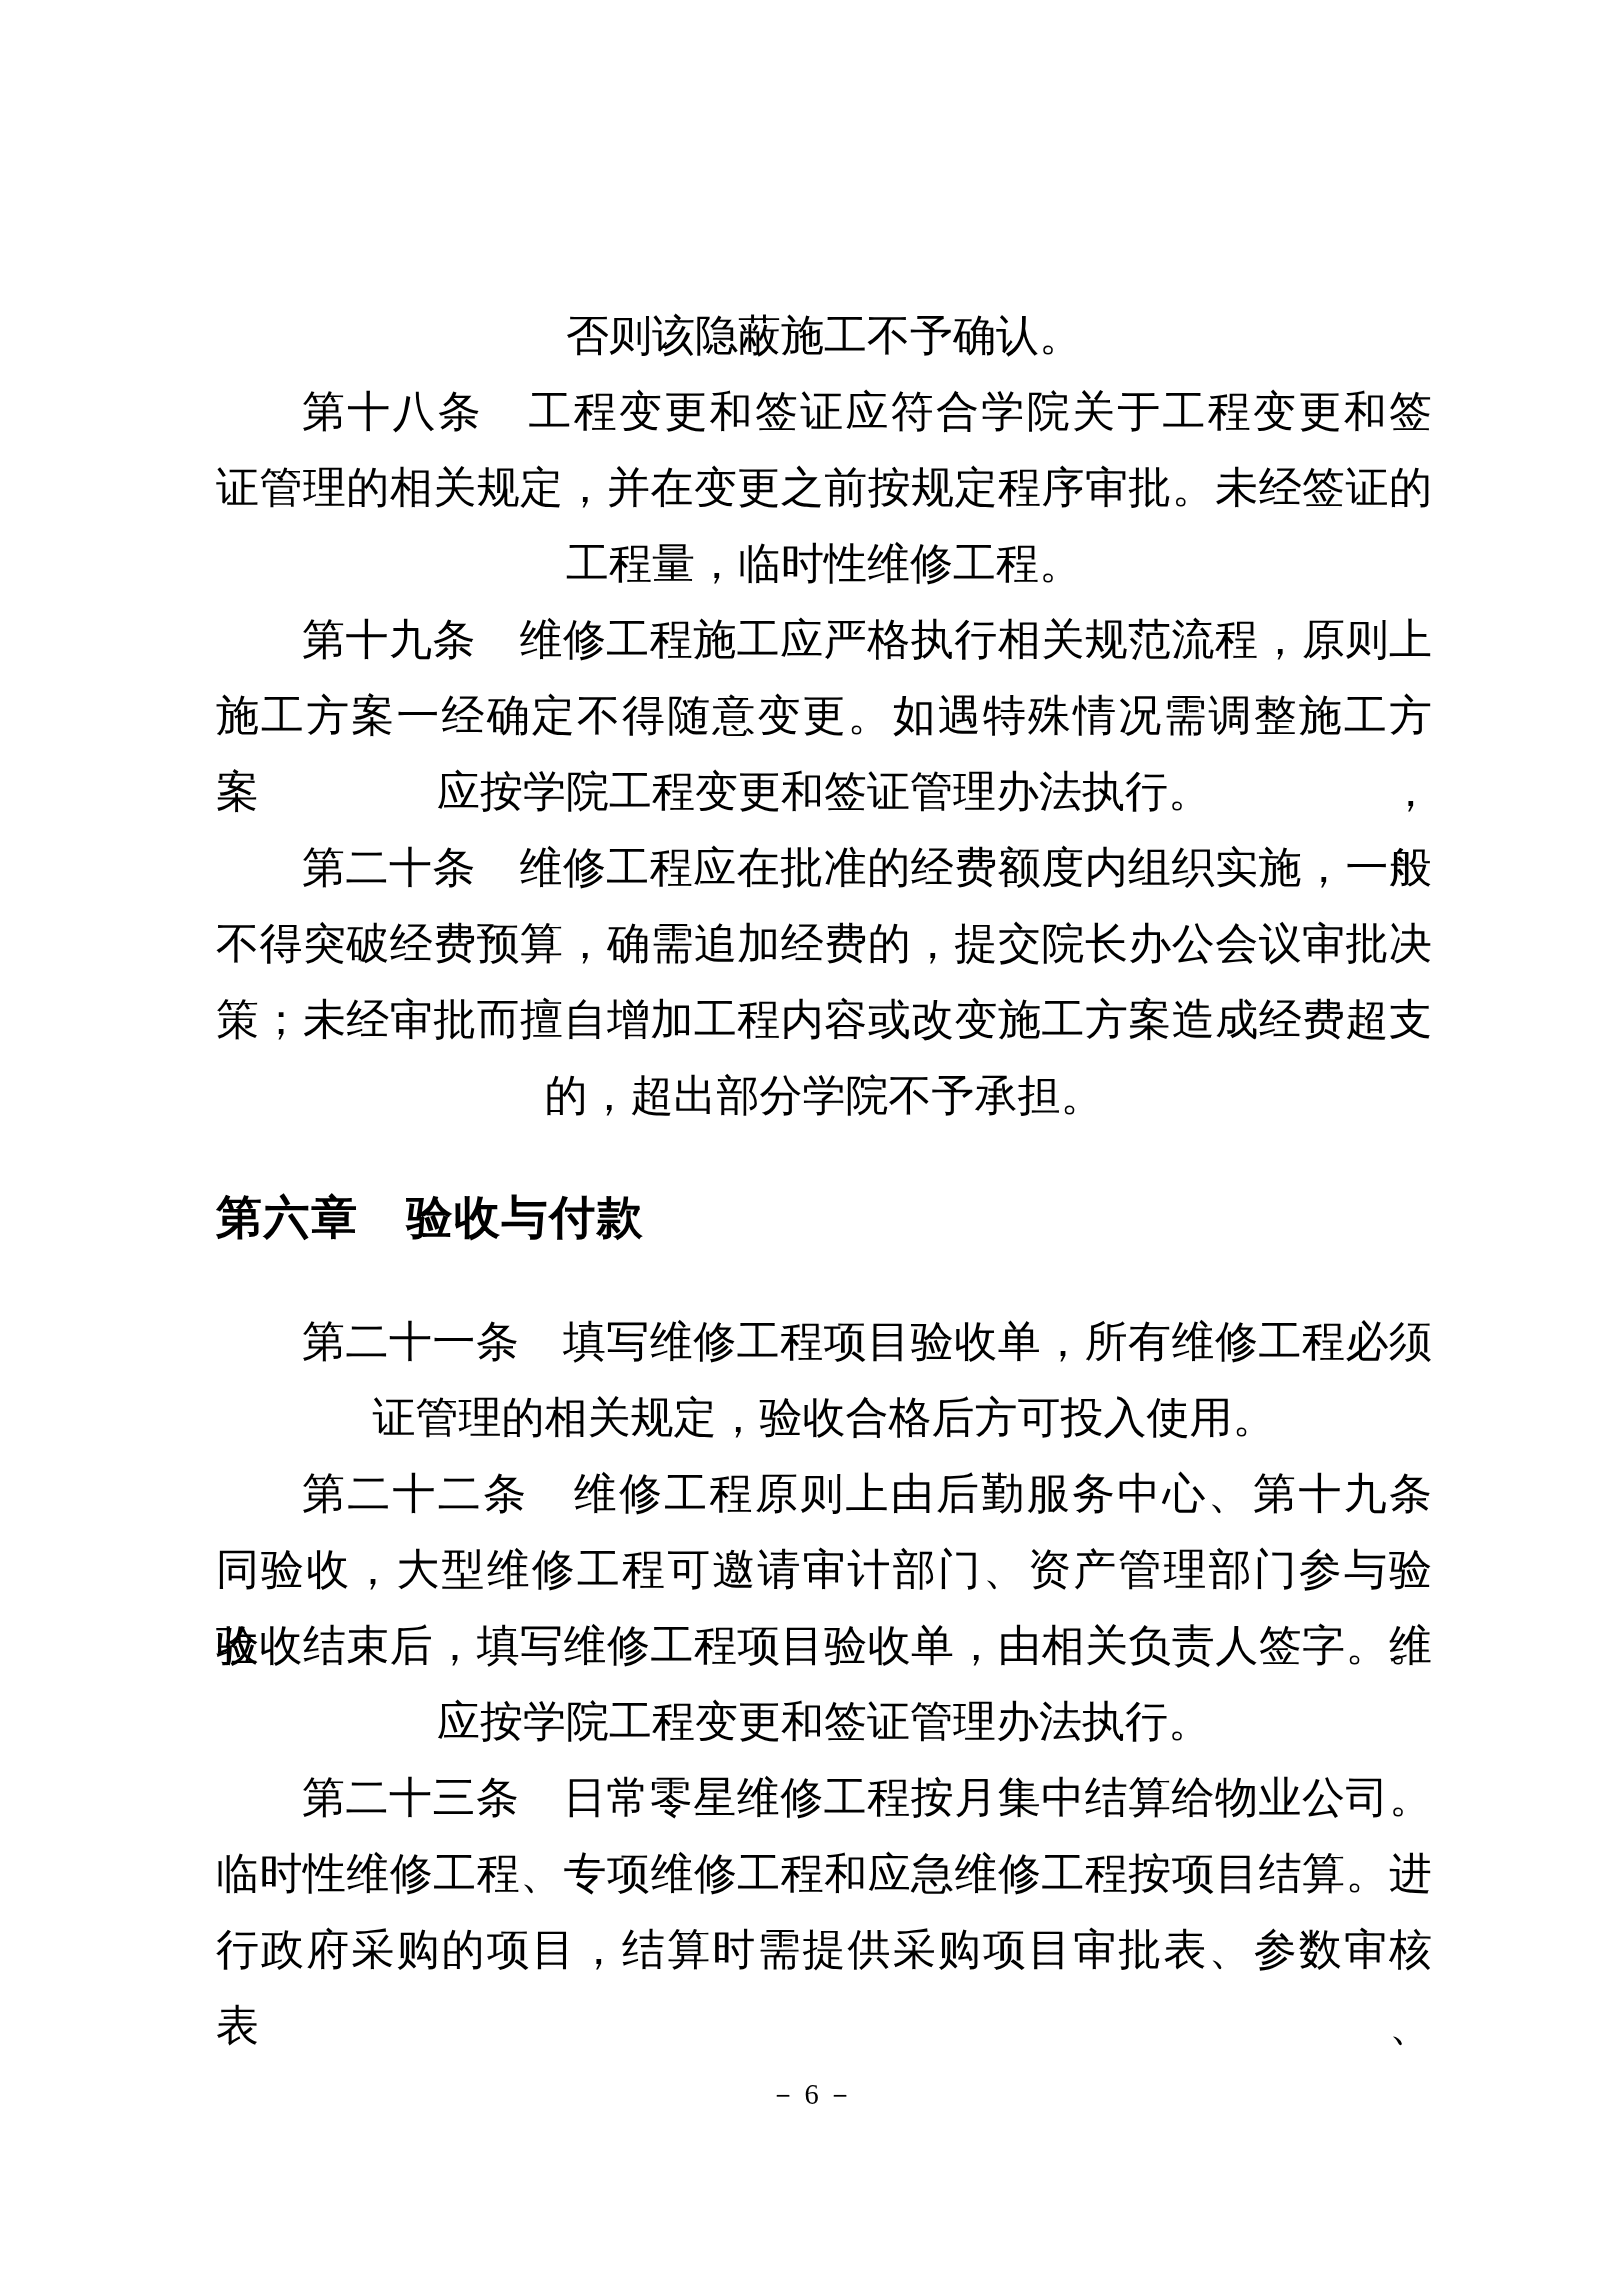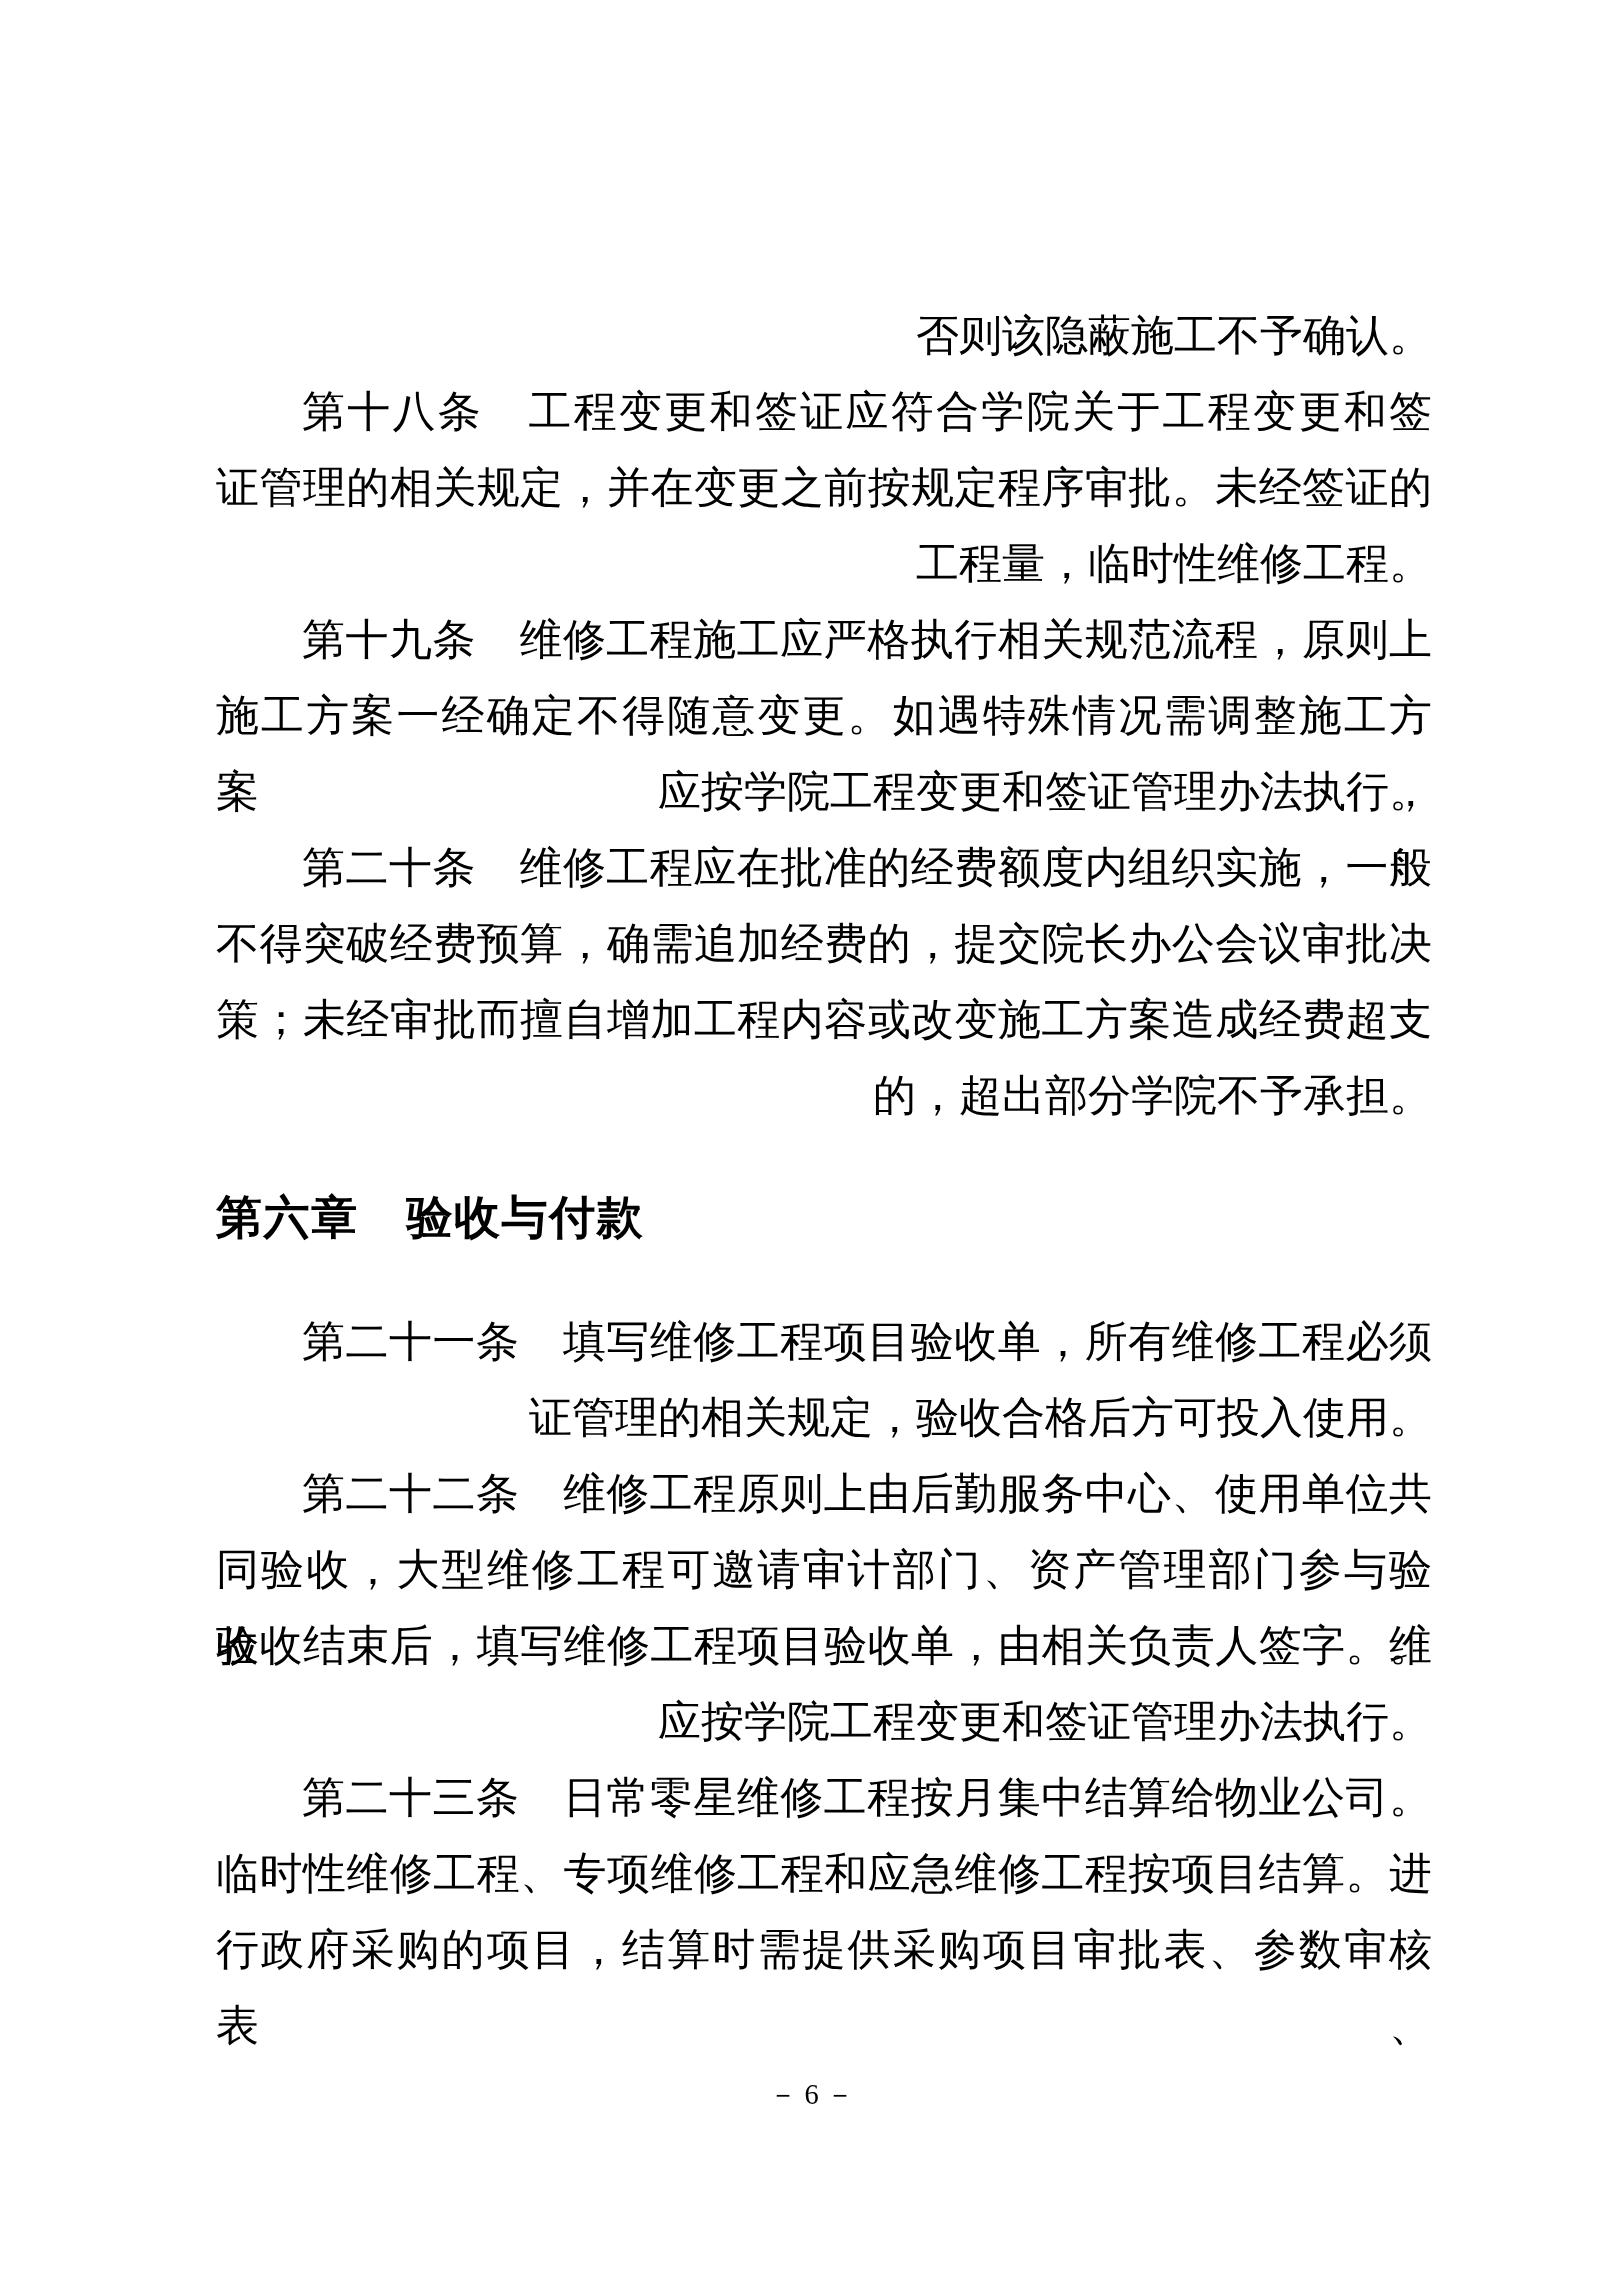--- a/index.html
+++ b/index.html
@@ -19,21 +19,21 @@
     position: absolute;
     left: 216px;
     top: 298px;
     width: 1216px;
   }
   .line {
     font-size: 43px;
     height: 76px;
     line-height: 76px;
     letter-spacing: 0;
-    text-align: right;
+    text-align: center;
     white-space: pre-wrap;
   }
   .line.just {
     text-align: justify;
     text-align-last: justify;
     text-justify: inter-character;
     font-family: Liberation Serif, serif;
   }
   .line.indent {
     text-indent: 86px;
@@ -71,21 +71,21 @@
       <div class="line indent just">第十九条　维修工程施工应严格执行相关规范流程，原则上</div>
       <div class="line just">施工方案一经确定不得随意变更。如遇特殊情况需调整施工方案，</div>
       <div class="line">应按学院工程变更和签证管理办法执行。</div>
       <div class="line indent just">第二十条　维修工程应在批准的经费额度内组织实施，一般</div>
       <div class="line just">不得突破经费预算，确需追加经费的，提交院长办公会议审批决</div>
       <div class="line just">策；未经审批而擅自增加工程内容或改变施工方案造成经费超支</div>
       <div class="line">的，超出部分学院不予承担。</div>
       <div class="heading">第六章　验收与付款</div>
       <div class="line indent just">第二十一条　填写维修工程项目验收单，所有维修工程必须</div>
       <div class="line">证管理的相关规定，验收合格后方可投入使用。</div>
-      <div class="line indent just">第二十二条　维修工程原则上由后勤服务中心、使用单位共</div>
+      <div class="line indent just">第二十二条　维修工程原则上由后勤服务中心、第十九条</div>
       <div class="line just">同验收，大型维修工程可邀请审计部门、资产管理部门参与验收。</div>
       <div class="line just">验收结束后，填写维修工程项目验收单，由相关负责人签字。维</div>
       <div class="line">应按学院工程变更和签证管理办法执行。</div>
       <div class="line indent just">第二十三条　日常零星维修工程按月集中结算给物业公司。</div>
       <div class="line just">临时性维修工程、专项维修工程和应急维修工程按项目结算。进</div>
       <div class="line just">行政府采购的项目，结算时需提供采购项目审批表、参数审核表、</div>
     </div>
   <div class="footer">
     <span>－ 6 －</span>
   </div>

